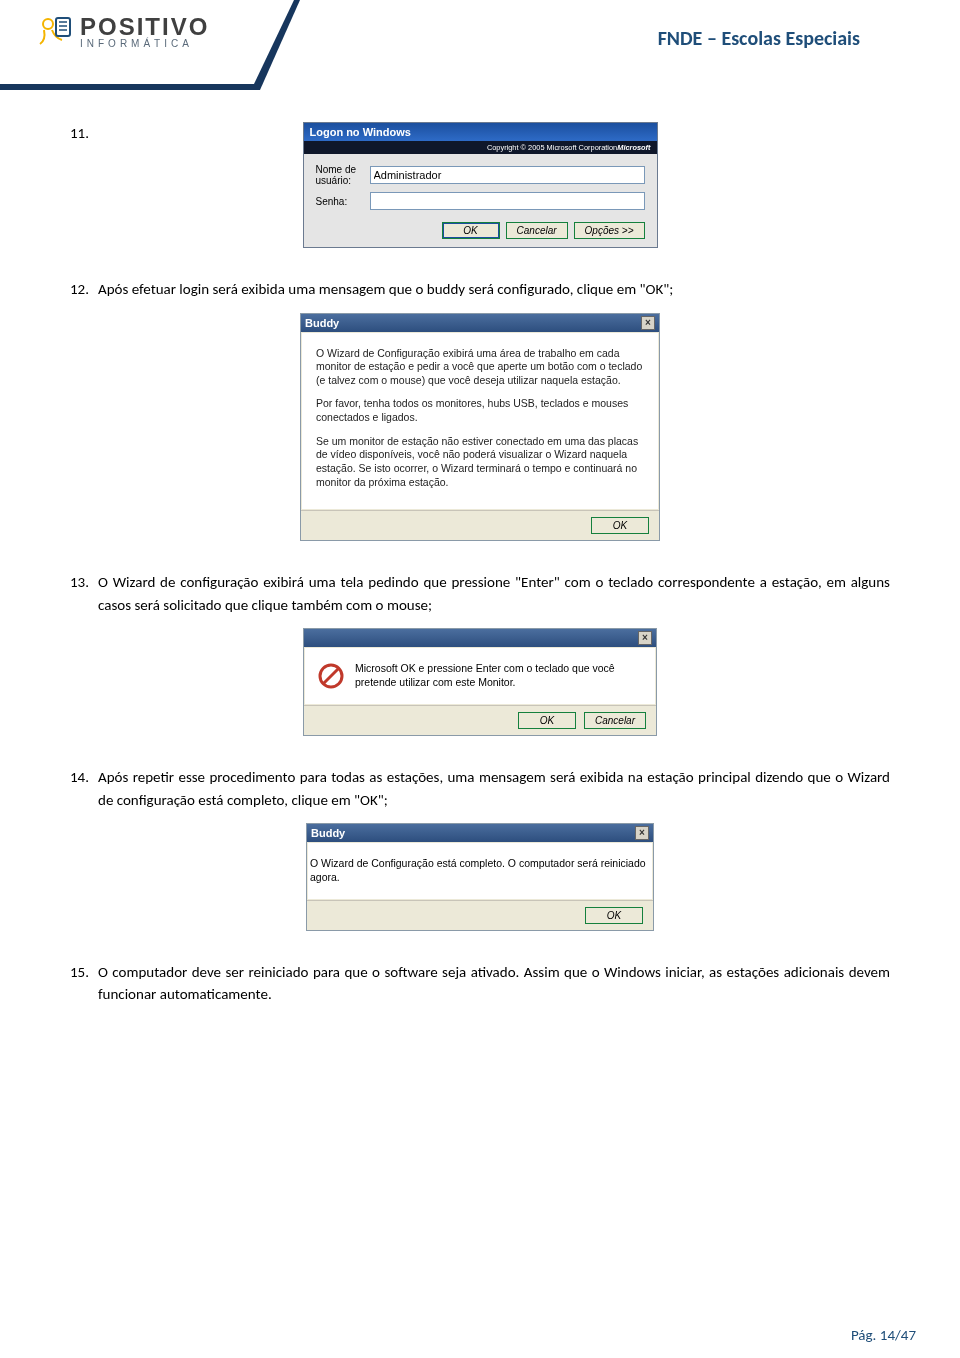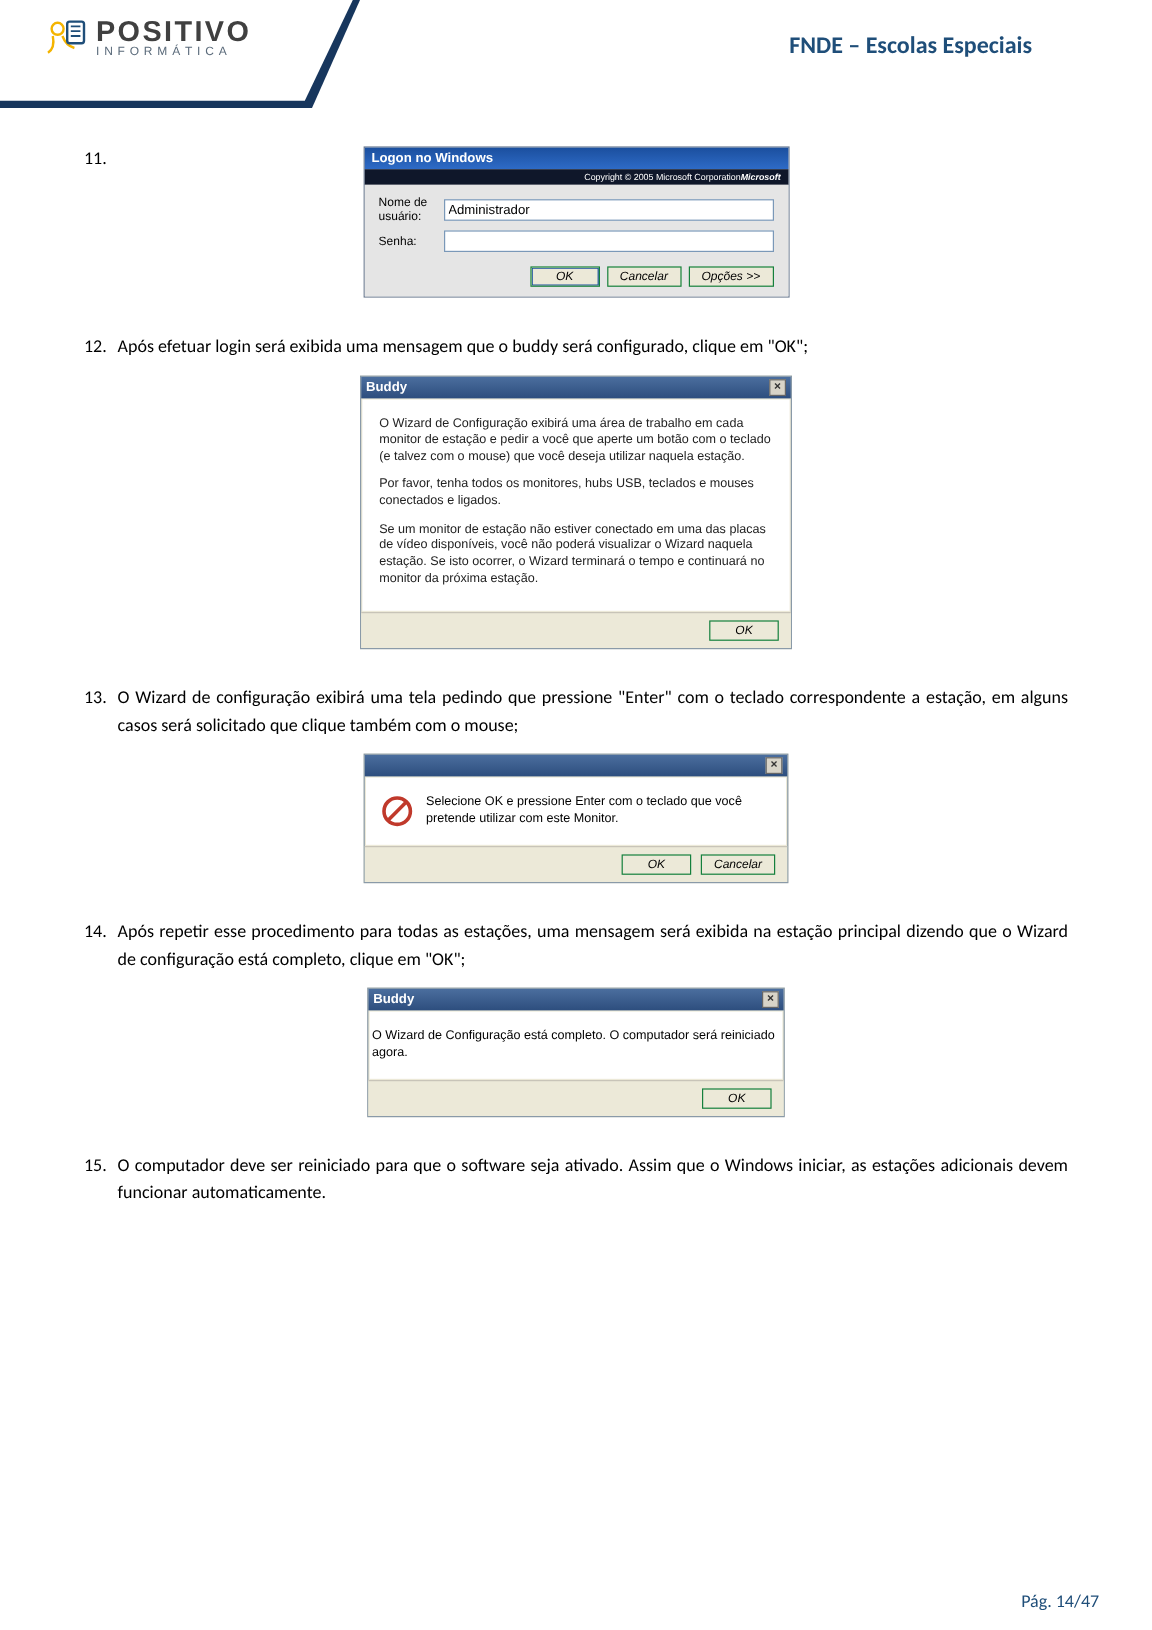--- a/index.html
+++ b/index.html
@@ -301,21 +301,21 @@
     <span></span>
     <span class="dlg-close">×</span>
   </div>
   <div class="body">
     <div class="icon-wrap">
       <svg viewBox="0 0 28 28">
         <circle cx="14" cy="14" r="11" fill="none" stroke="#c0392b" stroke-width="3"></circle>
         <line x1="6" y1="22" x2="22" y2="6" stroke="#c0392b" stroke-width="3"></line>
       </svg>
     </div>
-    <div style="line-height:1.3">Selecione OK e pressione Enter com o teclado que você pretende utilizar com este Monitor.</div>
+    <div style="line-height:1.3">Microsoft OK e pressione Enter com o teclado que você pretende utilizar com este Monitor.</div>
   </div>
   <div class="btnbar">
     <button>OK</button>
     <button>Cancelar</button>
   </div>
 </div>
 
 <ol>
   <li>
     <span class="num">14.</span>

